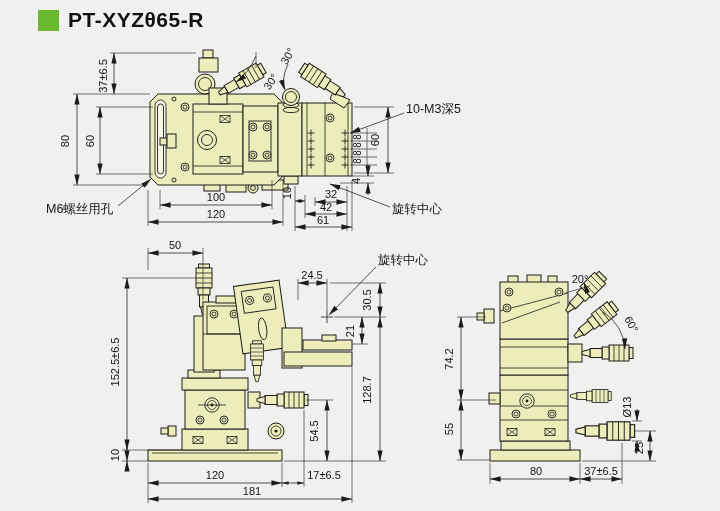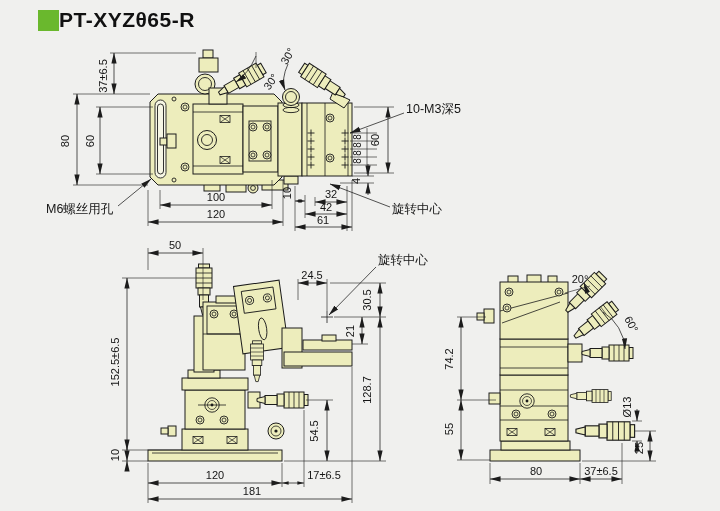--- a/index.html
+++ b/index.html
@@ -1,18 +1,18 @@
 <!DOCTYPE html>
 <html><head>
 <meta charset="utf-8">
 <style>
   html,body{margin:0;padding:0;}
   .page{position:relative;width:720px;height:511px;background:#f0f0ee;overflow:hidden;
         font-family:"Liberation Sans",sans-serif;}
-  .header{position:absolute;left:38px;top:8px;display:flex;align-items:center;}
+  .header{position:absolute;left:38px;top:8px;display:flex;align-items:center;gap:9px;}
   .swatch{width:21px;height:21px;background:#6ab82d;display:inline-block;}
   .title{font-size:21px;font-weight:bold;color:#111;margin:0;letter-spacing:.5px;}
   svg{position:absolute;left:0;top:0;}
   svg text{font-family:"Liberation Sans",sans-serif;fill:#141414;}
   .dtxt{font-size:11px;text-anchor:middle;}
   .stxt{font-size:10px;text-anchor:middle;}
   .lbl{font-size:12.5px;}
   .b{fill:#ededbc;stroke:#1c1c1c;stroke-width:1;}
   .b2{fill:#f6f6e4;stroke:#1c1c1c;stroke-width:.9;}
   .nf{fill:none;stroke:#1c1c1c;stroke-width:.9;}

